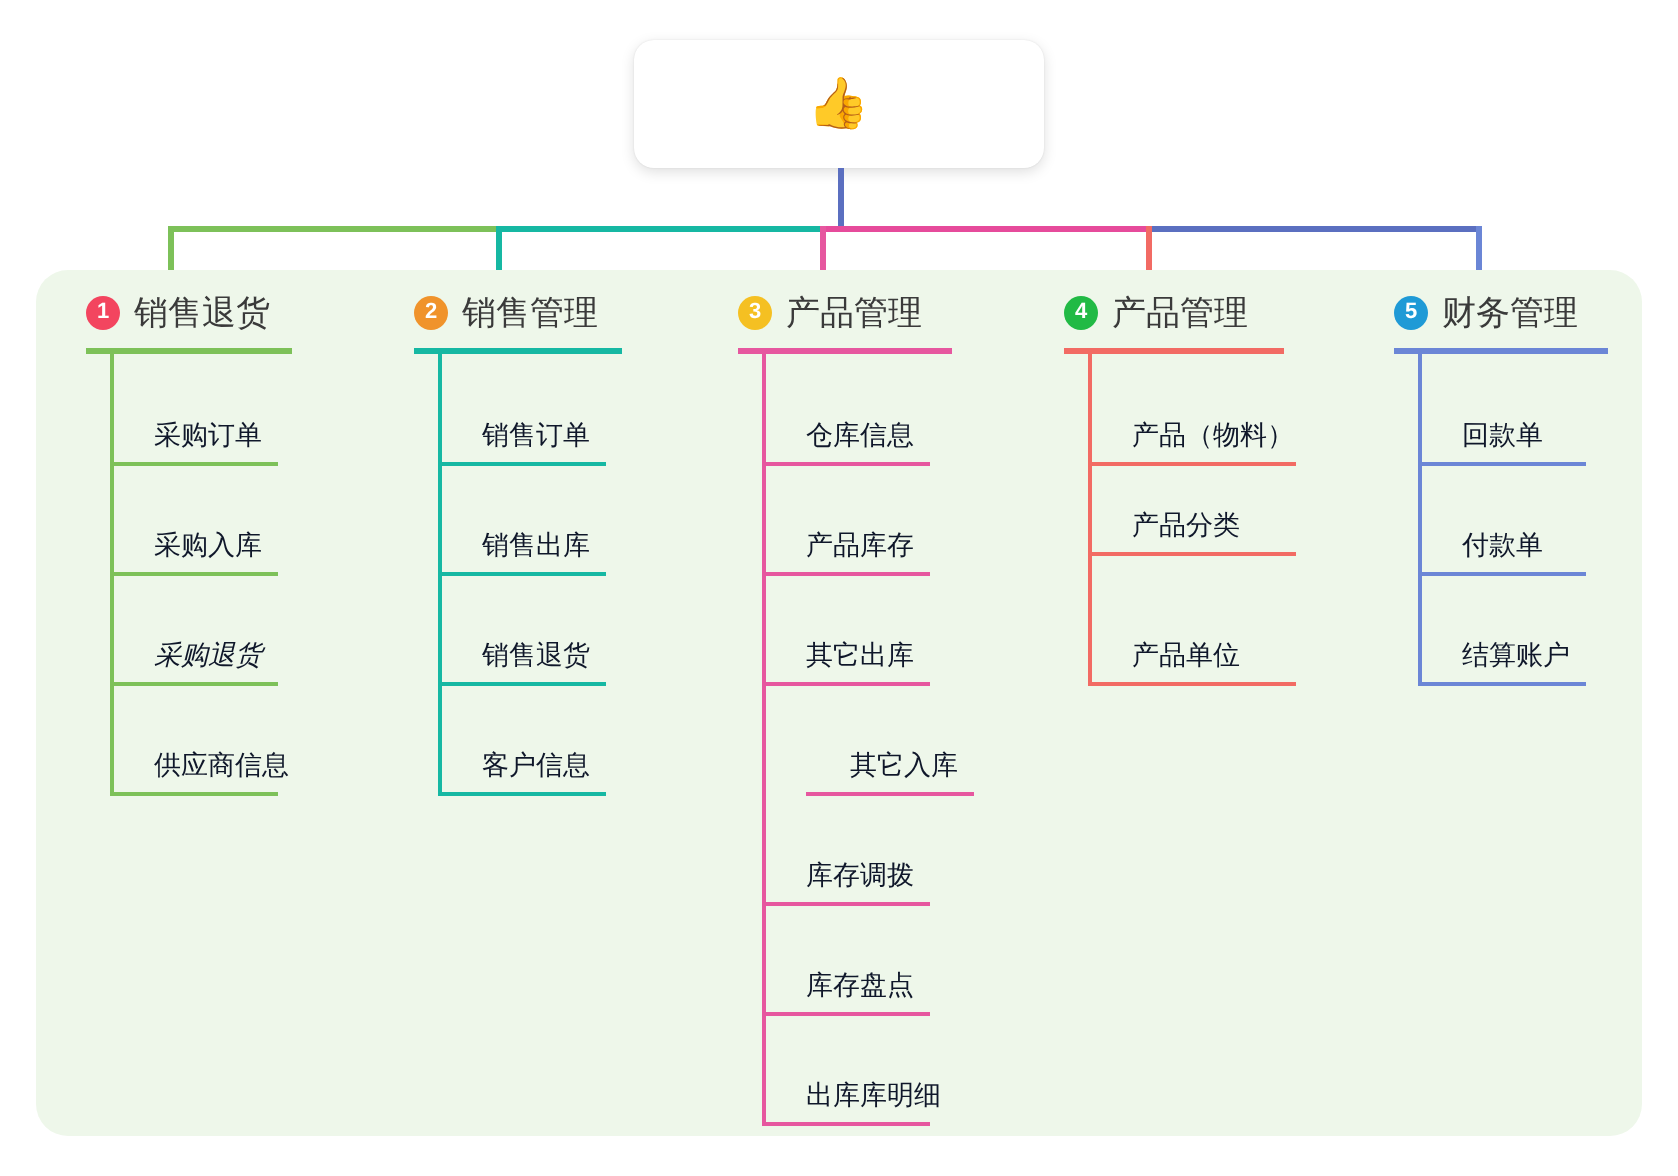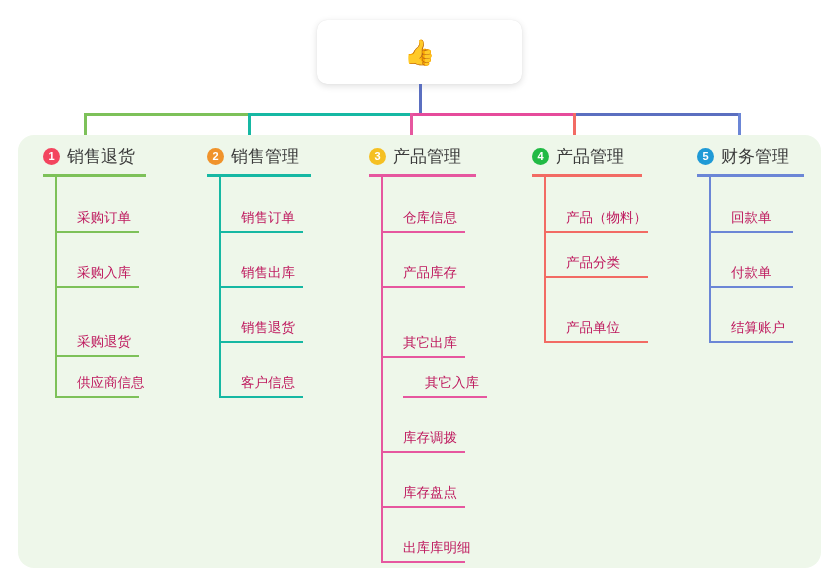--- a/index.html
+++ b/index.html
@@ -103,21 +103,21 @@
   }
   .leaf {
     position: absolute;
     left: 12px;
   }
   .leaf-label {
     position: absolute;
     left: 22px;
     bottom: 6px;
     font-size: 13.5px;
-    color: #be185d;
+    color: #0f172a;
     white-space: nowrap;
   }
   .leaf-rule {
     position: absolute;
     left: 0;
     bottom: 0;
     height: 2px;
   }
 </style>
 </head>
@@ -149,21 +149,21 @@
       <div class="col-rule" style="width: 103px; background: rgb(125, 193, 89);"></div>
       <div class="spine" style="top: 42px; height: 221px; background: rgb(125, 193, 89);"></div>
       <div class="leaf" style="top: 64px; height: 34px; width: 84px;">
         <span class="leaf-label">采购订单</span>
         <div class="leaf-rule" style="width: 84px; background: rgb(125, 193, 89);"></div>
       </div>
       <div class="leaf" style="top: 119px; height: 34px; width: 84px;">
         <span class="leaf-label">采购入库</span>
         <div class="leaf-rule" style="width: 84px; background: rgb(125, 193, 89);"></div>
       </div>
-      <div class="leaf" style="top: 188px; height: 34px; width: 84px;">
+      <div class="leaf" style="top: 174px; height: 34px; width: 84px; font-style: italic;">
         <span class="leaf-label">采购退货</span>
         <div class="leaf-rule" style="width: 84px; background: rgb(125, 193, 89);"></div>
       </div>
       <div class="leaf" style="top: 229px; height: 34px; width: 84px; padding-left: 20px;">
         <span class="leaf-label">供应商信息</span>
         <div class="leaf-rule" style="width: 84px; background: rgb(125, 193, 89);"></div>
       </div>
     </div>
     <div class="column" style="left: 189px;">
       <div class="col-header">
@@ -197,21 +197,21 @@
       <div class="col-rule" style="width: 107px; background: rgb(230, 87, 159);"></div>
       <div class="spine" style="top: 42px; height: 386px; background: rgb(230, 87, 159);"></div>
       <div class="leaf" style="top: 64px; height: 34px; width: 84px;">
         <span class="leaf-label">仓库信息</span>
         <div class="leaf-rule" style="width: 84px; background: rgb(230, 87, 159);"></div>
       </div>
       <div class="leaf" style="top: 119px; height: 34px; width: 84px;">
         <span class="leaf-label">产品库存</span>
         <div class="leaf-rule" style="width: 84px; background: rgb(230, 87, 159);"></div>
       </div>
-      <div class="leaf" style="top: 189px; height: 34px; width: 84px; text-decoration: underline;">
+      <div class="leaf" style="top: 174px; height: 34px; width: 84px; text-decoration: underline;">
         <span class="leaf-label">其它出库</span>
         <div class="leaf-rule" style="width: 84px; background: rgb(230, 87, 159);"></div>
       </div>
       <div class="leaf" style="top: 229px; height: 34px; width: 84px; margin-left: 22px;">
         <span class="leaf-label">其它入库</span>
         <div class="leaf-rule" style="width: 84px; background: rgb(230, 87, 159);"></div>
       </div>
       <div class="leaf" style="top: 284px; height: 34px; width: 84px;">
         <span class="leaf-label">库存调拨</span>
         <div class="leaf-rule" style="width: 84px; background: rgb(230, 87, 159);"></div>

